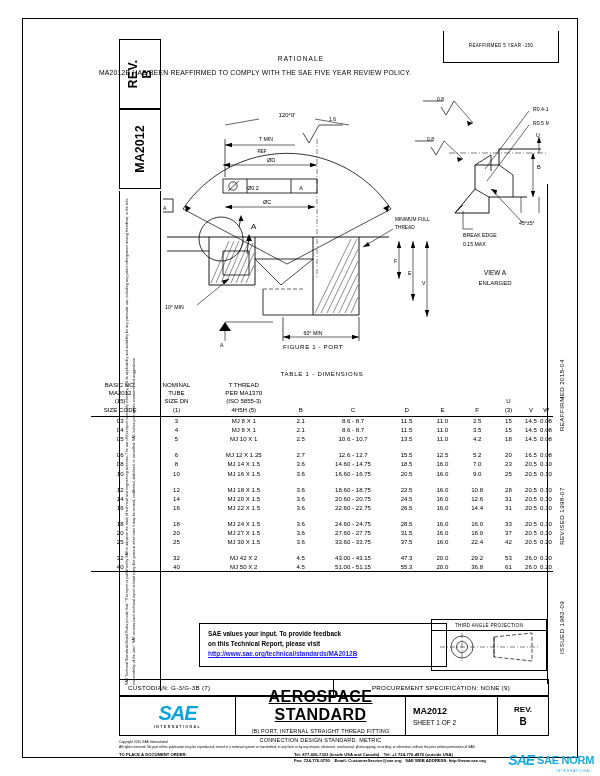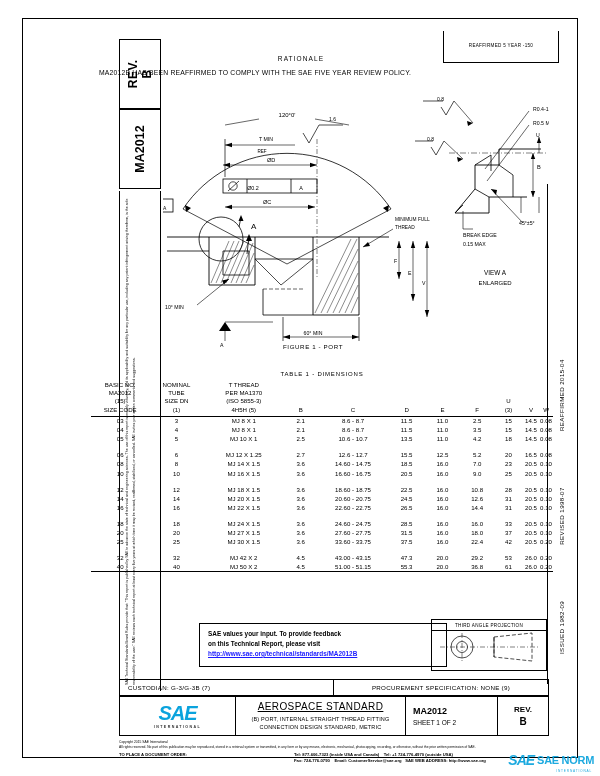--- a/index.html
+++ b/index.html
@@ -196,21 +196,21 @@
   .sae-sub {
     font-size: 3.6px; letter-spacing: 1.4px; color: #333;
     margin-top: 1.5px; font-weight: bold;
   }
   .tb-title {
     flex: 1; border-right: 1.6px solid #000;
     display: flex; flex-direction: column;
     align-items: center; justify-content: center; text-align: center;
   }
   .tb-title .as {
-    font-size: 10px; font-weight: normal; letter-spacing: .4px;
+    font-size: 16px; font-weight: bold; letter-spacing: .4px;
     text-decoration: underline; margin-bottom: 3px;
   }
   .tb-title .sub {
     font-size: 5.5px; line-height: 1.5; letter-spacing: .2px;
   }
   .tb-doc {
     width: 92px; border-right: 1.6px solid #000;
     display: flex; flex-direction: column;
     justify-content: center; padding-left: 7px;
   }

